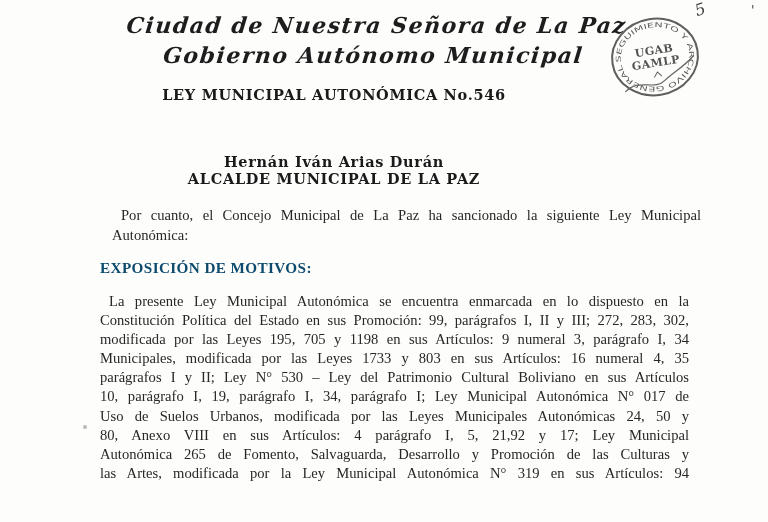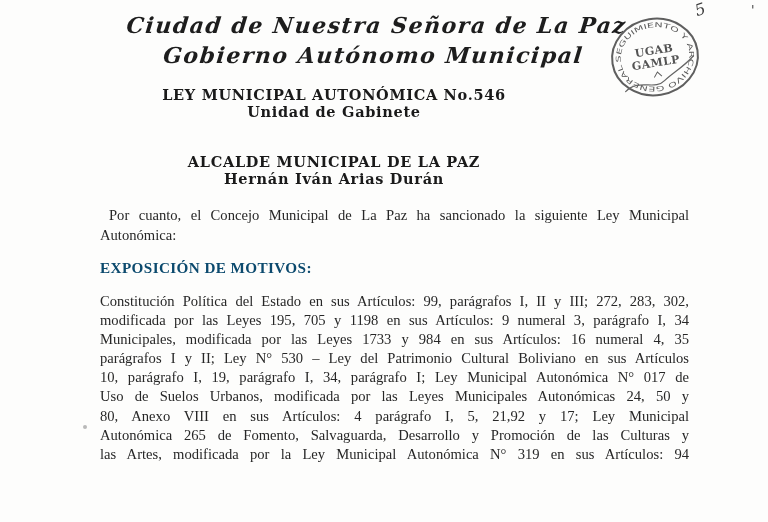--- a/index.html
+++ b/index.html
@@ -26,21 +26,21 @@
     font-size:14.5px; line-height:16.5px;
     letter-spacing:0.7px; color:#1a1a1a;
   }
   .title-block { top:87px; }
   .signatory  { top:154px; }
   
   .tcol {
     position:absolute; left:100px; width:589px;
     font-size:14.6px; color:#272727;
   }
-  .intro    { top:205px; line-height:20px; }
+  .intro    { top:205px; line-height:20px;margin-left:12px; }
   .body-par { top:292px; line-height:19.1px; }
   .tline { text-align:justify; white-space:nowrap0; }
   .tline.just { text-align-last:justify; }
   .section-heading {
     position:absolute; top:259px; left:100px;
     font-weight:bold; font-size:15.2px; letter-spacing:0.4px;
     color:#0c4a6e;
   }
   
   .stamp {
@@ -82,39 +82,39 @@
       </text>
       <text x="50" y="42" text-anchor="middle" font-family="DejaVu Serif, serif" font-weight="bold" font-size="11.5" letter-spacing="0.5" fill="#3c3c3c">UGAB</text>
       <text x="50" y="55" text-anchor="middle" font-family="DejaVu Serif, serif" font-weight="bold" font-size="11.5" letter-spacing="0.5" fill="#3c3c3c">GAMLP</text>
       <path d="M 46 66 L 50 61 L 54 66" fill="none" stroke="#4a4a4a" stroke-width="1"></path>
       <path d="M 14 76 C 30 64 44 80 56 71 C 66 64 78 60 90 50" fill="none" stroke="#515151" stroke-width="1.3" stroke-linecap="round"></path>
     </svg>
   </div>
 
   <div class="title-block">
     <div>LEY MUNICIPAL AUTONÓMICA No.546</div>
-    <div>Unidad de Gabinete</div>
   </div>
 
   <div class="signatory">
+    <div>Hernán Iván Arias Durán</div>
     <div>ALCALDE MUNICIPAL DE LA PAZ</div>
-    <div>Hernán Iván Arias Durán</div>
   </div>
 
   <div class="intro tcol">
       <div class="tline just" style="text-indent: 9px;">Por cuanto, el Concejo Municipal de La Paz ha sancionado la siguiente Ley Municipal</div>
       <div class="tline">Autonómica:</div>
     </div>
 
   <div class="section-heading">EXPOSICIÓN DE MOTIVOS:</div>
 
   <div class="body-par tcol">
-      <div class="tline just">Constitución Política del Estado en sus Artículos: 99, parágrafos I, II y III; 272, 283, 302,</div>
+      <div class="tline just" style="text-indent: 9px;">La presente Ley Municipal Autonómica se encuentra enmarcada en lo dispuesto en la</div>
+      <div class="tline just">Constitución Política del Estado en sus Promoción: 99, parágrafos I, II y III; 272, 283, 302,</div>
       <div class="tline just">modificada por las Leyes 195, 705 y 1198 en sus Artículos: 9 numeral 3, parágrafo I, 34</div>
-      <div class="tline just">Municipales, modificada por las Leyes 1733 y 984 en sus Artículos: 16 numeral 4, 35</div>
+      <div class="tline just">Municipales, modificada por las Leyes 1733 y 803 en sus Artículos: 16 numeral 4, 35</div>
       <div class="tline just">parágrafos I y II; Ley N° 530 – Ley del Patrimonio Cultural Boliviano en sus Artículos</div>
       <div class="tline just">10, parágrafo I, 19, parágrafo I, 34, parágrafo I; Ley Municipal Autonómica N° 017 de</div>
       <div class="tline just">Uso de Suelos Urbanos, modificada por las Leyes Municipales Autonómicas 24, 50 y</div>
       <div class="tline just">80, Anexo VIII en sus Artículos: 4 parágrafo I, 5, 21,92 y 17; Ley Municipal</div>
       <div class="tline just">Autonómica 265 de Fomento, Salvaguarda, Desarrollo y Promoción de las Culturas y</div>
       <div class="tline just">las Artes, modificada por la Ley Municipal Autonómica N° 319 en sus Artículos: 94</div>
     </div>
 
   <div class="speck"></div>
 

